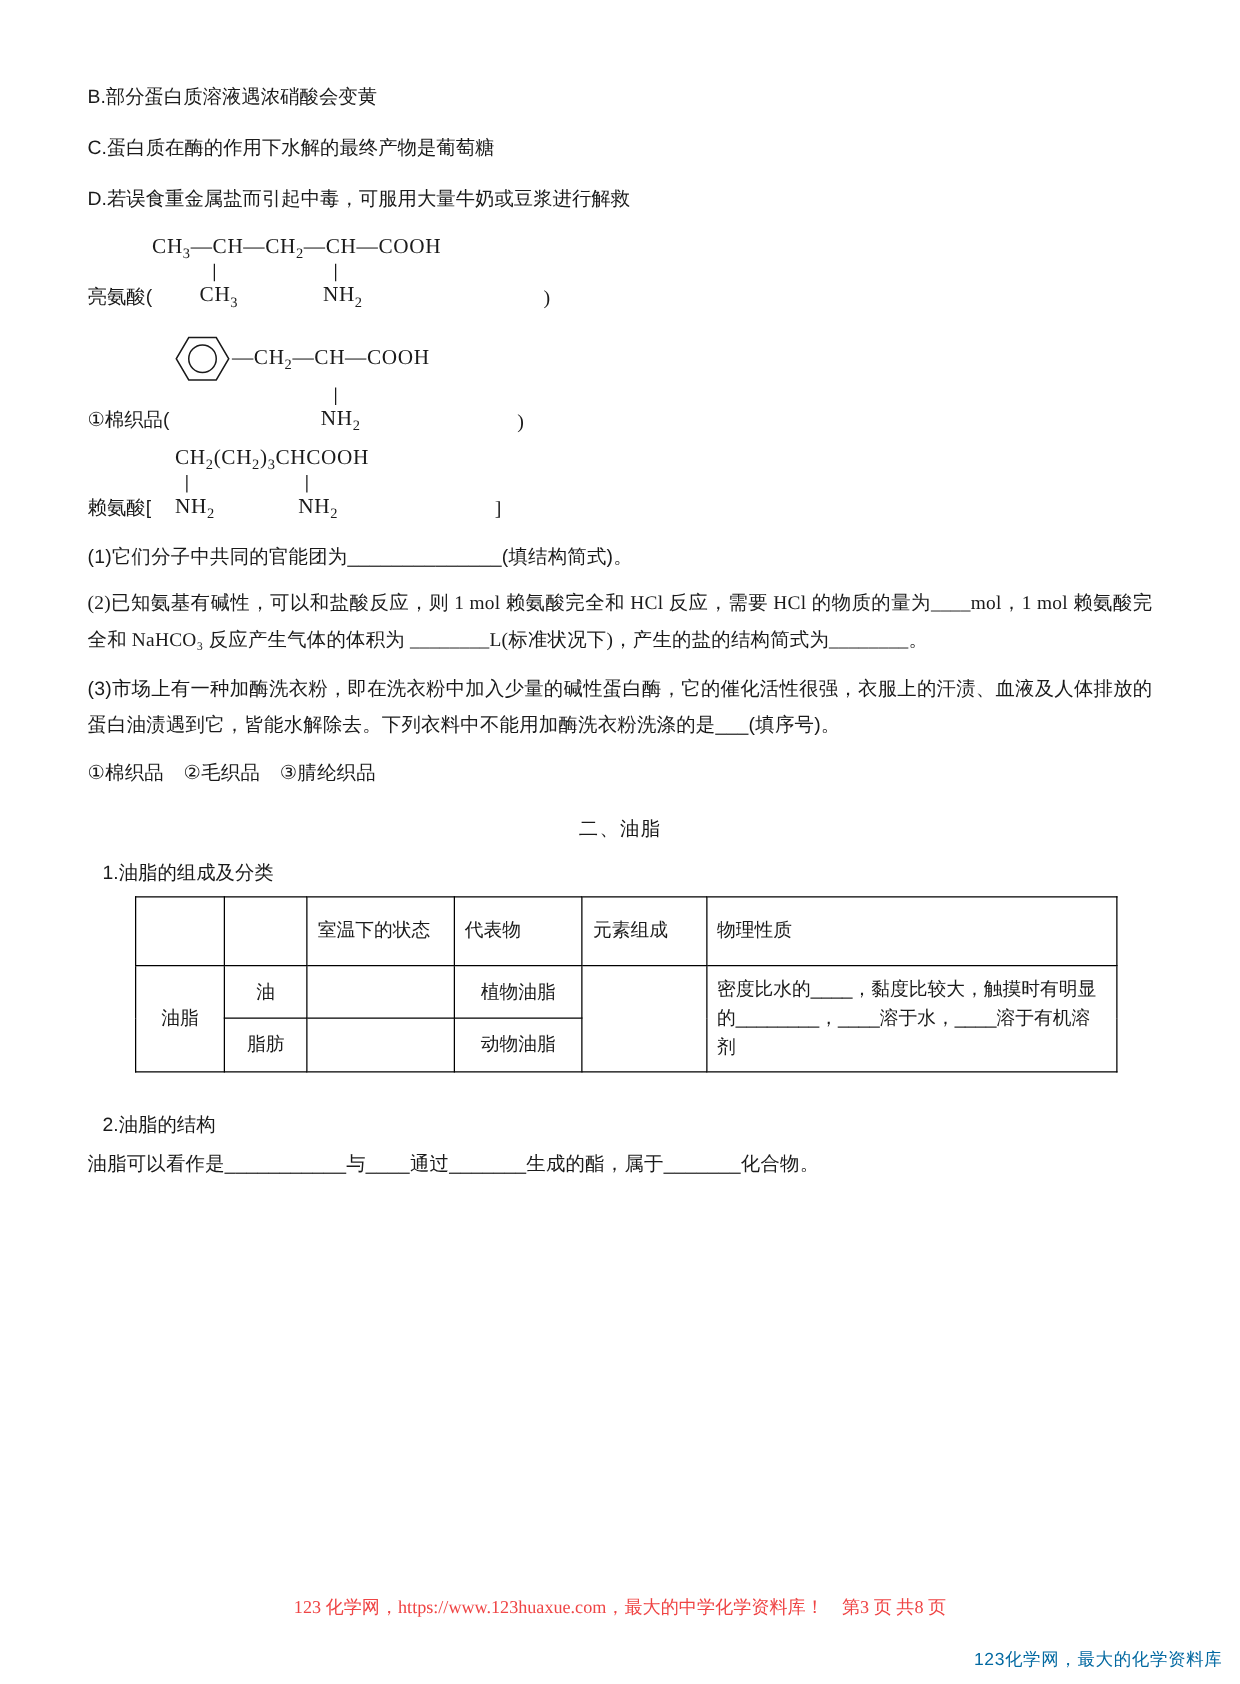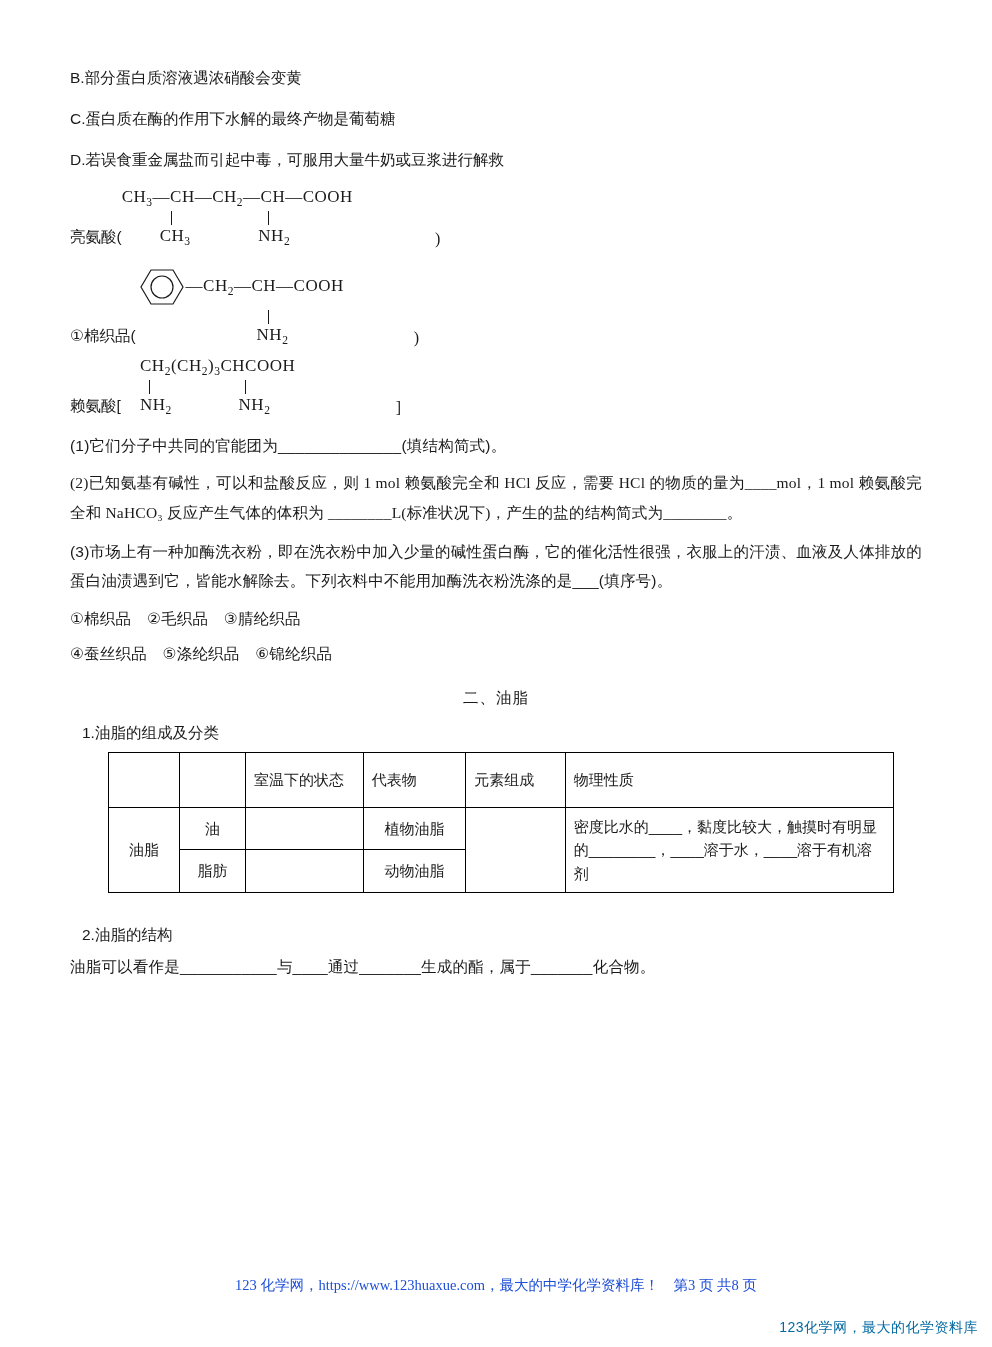--- a/index.html
+++ b/index.html
@@ -135,21 +135,21 @@
 
   
   .footer{
     position:absolute;
     left:0;
     right:0;
     bottom:52px;
     text-align:center;
     font-size:14.5px;
     font-family:"Liberation Serif","DejaVu Serif",serif;
-    color:#1d4ed8;
+    color:#ef4444;
   }
   .watermark{
     position:absolute;
     right:14px;
     bottom:10px;
     font-size:14px;
     color:#0369a1;
     letter-spacing:0.5px;
   }
 </style>
@@ -224,21 +224,20 @@
 
   <div class="line" style="margin-top:14px;">(1)它们分子中共同的官能团为______________(填结构简式)。</div>
 
   <div class="line justify serif" style="font-size:15.5px;line-height:1.95;">
     <span>(2)已知氨基有碱性，可以和盐酸反应，则 1 mol 赖氨酸完全和 HCl 反应，需要 HCl 的物质的量为____mol，1 mol 赖氨酸完全和 NaHCO₃ 反应产生气体的体积为 ________L(标准状况下)，产生的盐的结构简式为________。</span>
   </div>
 
   <div class="line justify" style="line-height:1.85;">(3)市场上有一种加酶洗衣粉，即在洗衣粉中加入少量的碱性蛋白酶，它的催化活性很强，衣服上的汗渍、血液及人体排放的蛋白油渍遇到它，皆能水解除去。下列衣料中不能用加酶洗衣粉洗涤的是___(填序号)。</div>
 
   <div class="line">①棉织品　②毛织品　③腈纶织品</div>
-  <div class="line">④蚕丝织品　⑤涤纶织品　⑥锦纶织品</div>
 
   <div class="section-title">二、油脂</div>
 
   <div class="sub-head">1.油脂的组成及分类</div>
 
   <table class="oil">
     <tbody>
         <tr>
       <td class="th" style="width:62px;"></td>
       <td class="th" style="width:56px;"></td>

